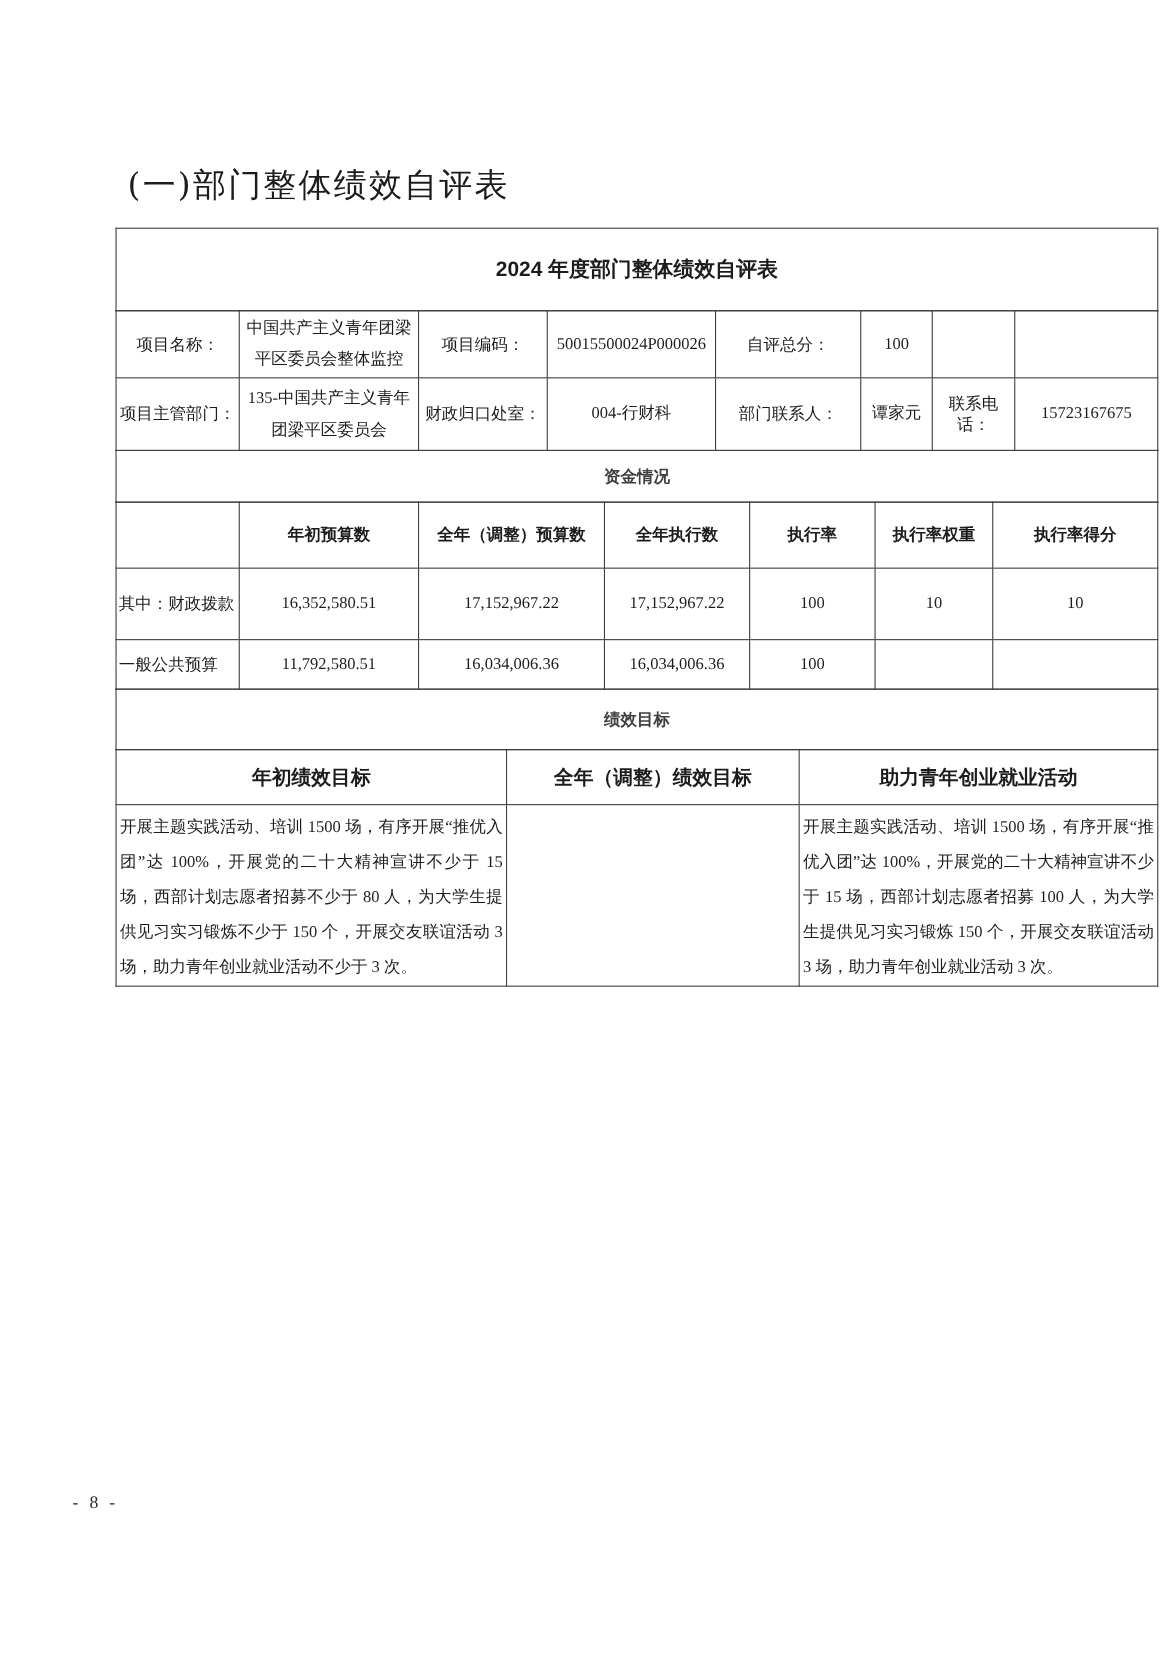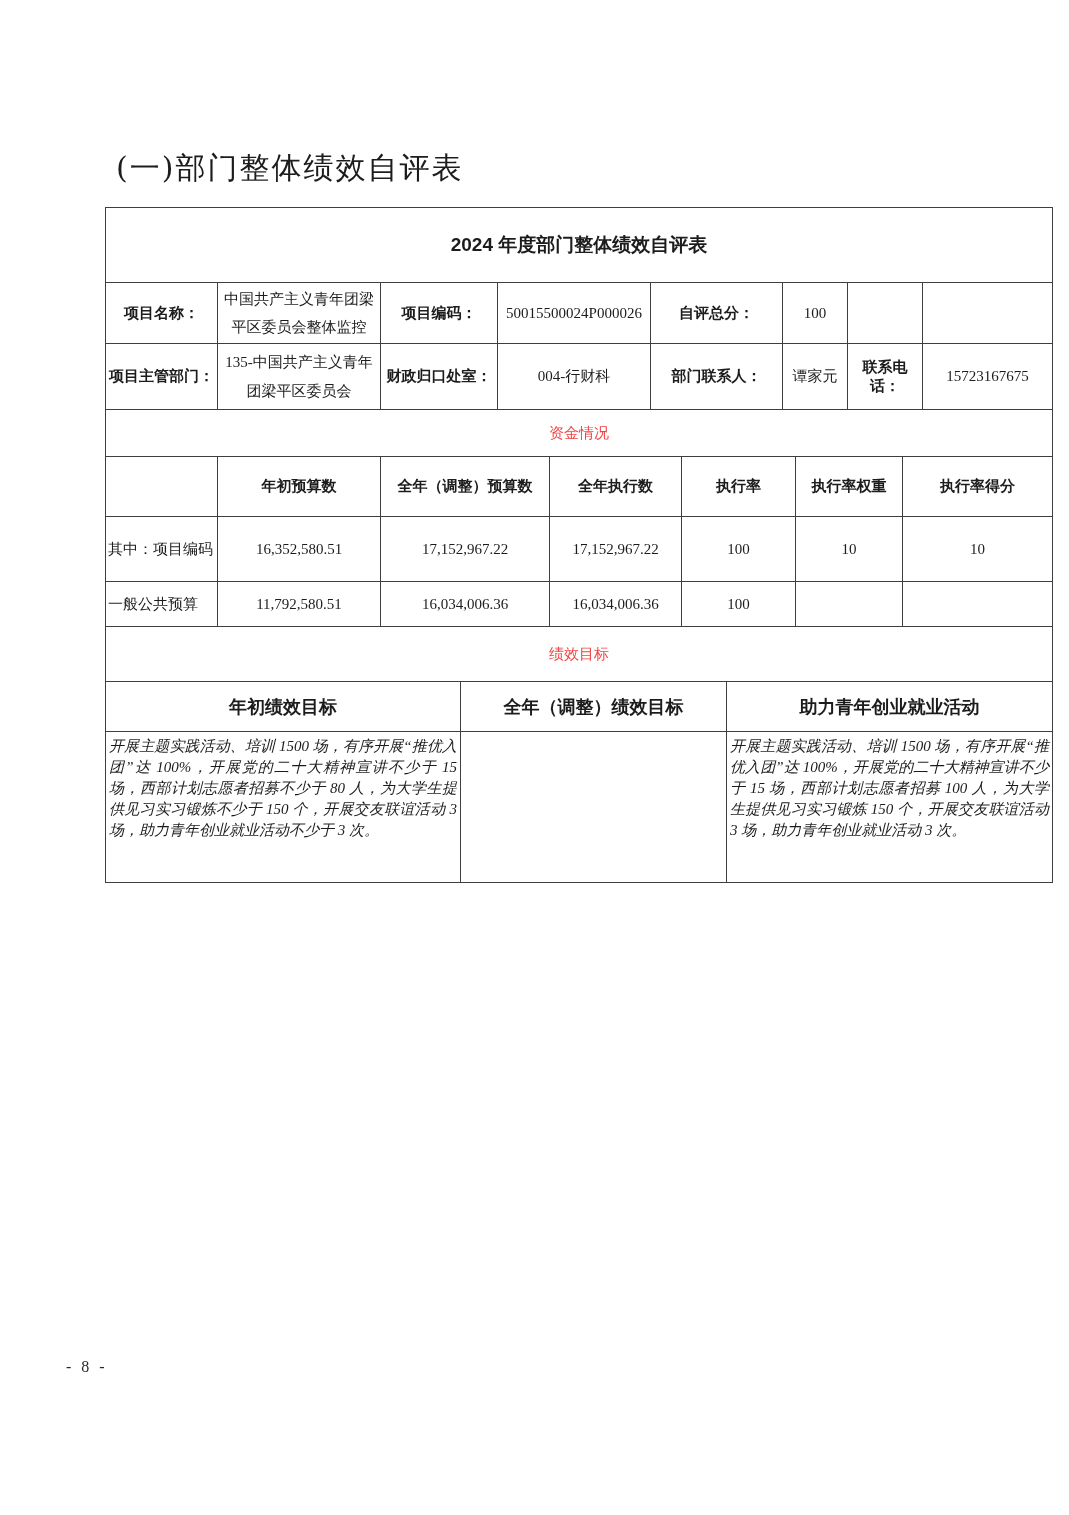--- a/index.html
+++ b/index.html
@@ -44,31 +44,31 @@
     overflow: hidden;
     word-break: break-all;
   }
   .title-cell {
     height: 74px;
     font-weight: bold;
     font-size: 19px;
     font-family: "Liberation Sans", "DejaVu Sans", sans-serif;
   }
   .lbl {
-    font-weight: bold;
+    font-weight: normal;
     font-family: "Liberation Sans", "DejaVu Sans", sans-serif;
     font-size: 15px;
   }
   .val { line-height: 1.9; }
   .r1 td { height: 60px; }
   .r2 td { height: 65px; }
   .band-cell {
     height: 46px;
-    color: #ef4444;
-    font-weight: normal;
+    color: #404040;
+    font-weight: bold;
     font-size: 15px;
     font-family: "Liberation Sans", "DejaVu Sans", sans-serif;
   }
   .band2 .band-cell { height: 54px; }
   .hdr td {
     height: 59px;
     font-weight: bold;
     font-family: "Liberation Sans", "DejaVu Sans", sans-serif;
     font-size: 15px;
   }
@@ -79,24 +79,23 @@
   .goals-hdr td {
     height: 49px;
     font-weight: bold;
     font-family: "Liberation Sans", "DejaVu Sans", sans-serif;
     font-size: 18px;
   }
   .goal-cell {
     height: 146px;
     vertical-align: top;
     text-align: justify;
-    line-height: 21px;
+    line-height: 32px;
     font-size: 15px;
     padding: 4px 3px 0 3px;
-    font-style: italic;
   }
   .page-number {
     position: absolute;
     left: 66px;
     top: 1358px;
     font-size: 16px;
     letter-spacing: 3px;
     font-family: "Liberation Serif", "DejaVu Serif", serif;
     color: #2a2a2a;
   }
@@ -181,21 +180,21 @@
           <tr class="hdr">
         <td></td>
         <td>年初预算数</td>
         <td>全年（调整）预算数</td>
         <td>全年执行数</td>
         <td>执行率</td>
         <td>执行率权重</td>
         <td>执行率得分</td>
       </tr>
       <tr class="fr2">
-        <td class="row-label">其中：项目编码</td>
+        <td class="row-label">其中：财政拨款</td>
         <td>16,352,580.51</td>
         <td>17,152,967.22</td>
         <td>17,152,967.22</td>
         <td>100</td>
         <td>10</td>
         <td>10</td>
       </tr>
       <tr class="fr3">
         <td class="row-label">一般公共预算</td>
         <td>11,792,580.51</td>

